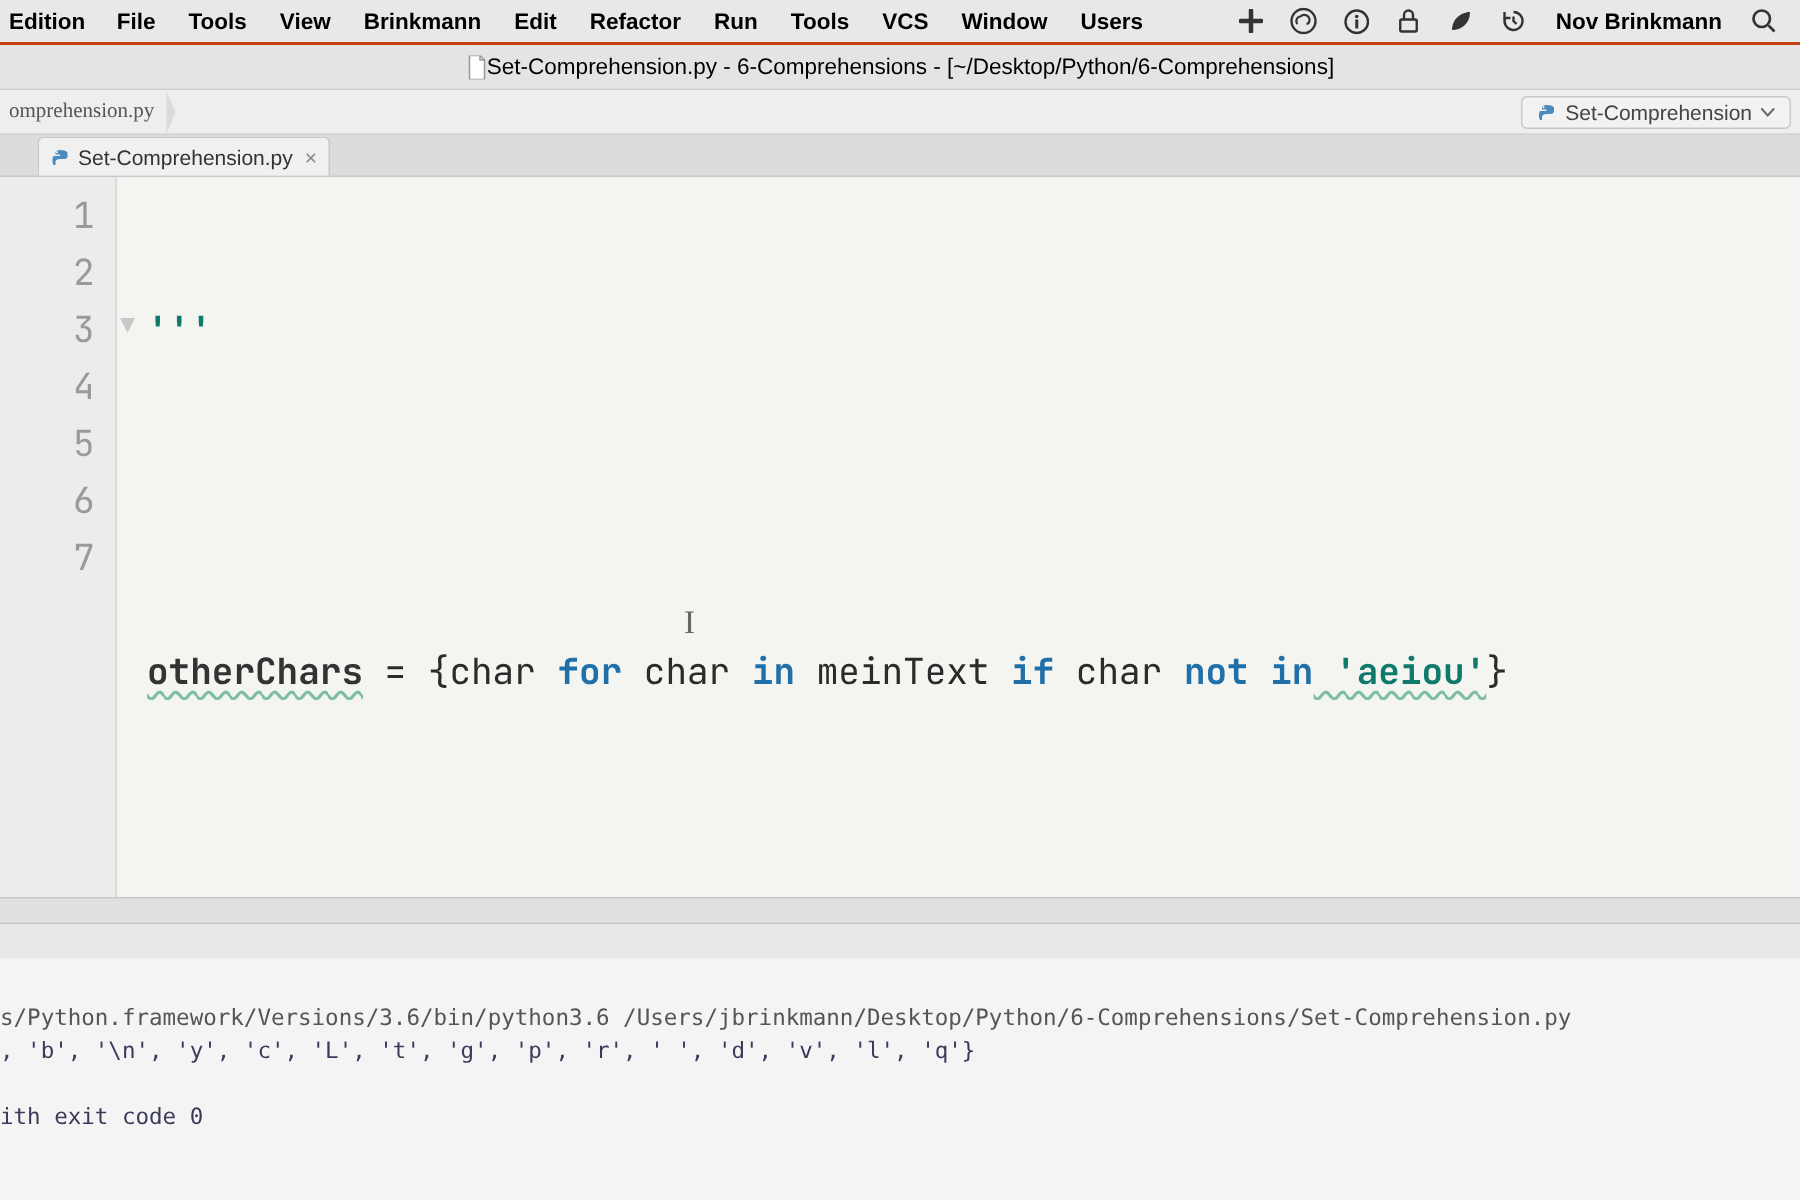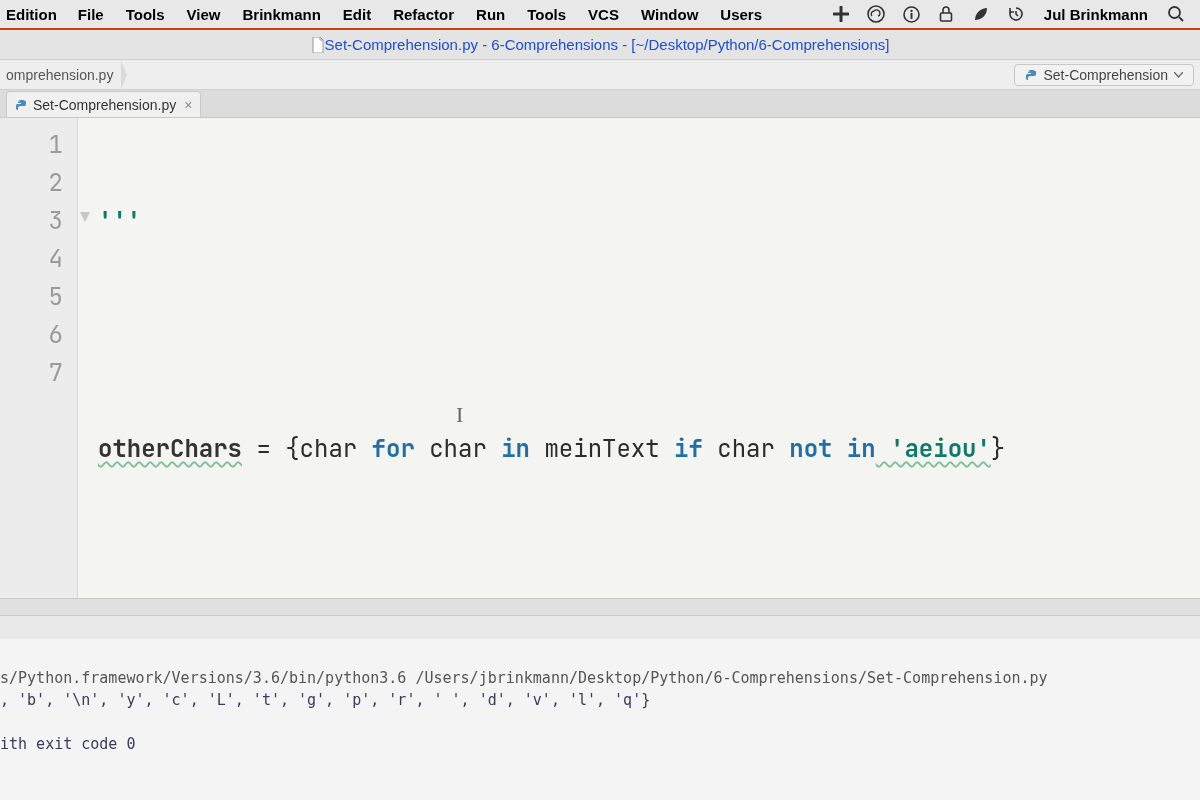--- a/index.html
+++ b/index.html
@@ -31,38 +31,38 @@
   .menubar svg { display:block; }
 
   
   .titlebar {
     height: 30px;
     background: #e4e4e4;
     display: flex;
     align-items: center;
     justify-content: center;
     font-size: 15px;
-    color: #1d4ed8;
+    color: #000000;
     border-bottom: 1px solid #cfcfcf;
     gap: 0;
   }
   .titlebar .file-icon { width:14px; height:16px; }
 
   
   .navrow {
     height: 30px;
     background: #eeeeee;
     border-bottom: 1px solid #d0d0d0;
     display: flex;
     align-items: center;
     font-size: 14px;
     color: #555;
     padding: 0 6px 0 0;
   }
-  .breadcrumb { display:flex; align-items:flex-end; }
+  .breadcrumb { display:flex; align-items:flex-end;font-family:Liberation Serif, serif; }
   .crumb { padding: 2px 8px 2px 6px; position: relative;}
   .crumb::after {
     content:"";
     position:absolute;
     right:-6px; top:50%;
     transform: translateY(-50%);
     border-left: 6px solid #bbb;
     border-top: 14px solid transparent;
     border-bottom: 14px solid transparent;
     opacity:.4;
@@ -96,20 +96,21 @@
     border-bottom:none;
     border-top-left-radius:4px;
     border-top-right-radius:4px;
     height:26px;
     display:flex;
     align-items:center;
     gap:6px;
     padding:0 8px;
     font-size:14px;
     color:#333;
+    margin-left:19px;
   }
   .file-tab .close { color:#888; font-size:14px; padding-left:2px;}
 
   
   .editor {
     display:flex;
     background:#f4f4f0;
     height: 480px;
     font-family: "JetBrains Mono","Menlo","Consolas",monospace;
   }
@@ -217,21 +218,21 @@
         <path d="M3 14C3 6 10 2 15 2c0 8-6 12-12 12z" fill="#333"></path>
       </svg>
     </span>
   <span class="mac-icon">
       <svg width="18" height="18" viewBox="0 0 18 18">
         <path d="M9 3a6 6 0 1 1-5.6 3.9" fill="none" stroke="#333" stroke-width="1.6"></path>
         <path d="M3 3v4h4" fill="none" stroke="#333" stroke-width="1.6"></path>
         <path d="M9 6v3l2 2" stroke="#333" stroke-width="1.6" fill="none"></path>
       </svg>
     </span>
-  <span class="user">Jul Brinkmann</span>
+  <span class="user">Nov Brinkmann</span>
   <span class="mac-icon">
       <svg width="18" height="18" viewBox="0 0 18 18">
         <circle cx="7.5" cy="7.5" r="5.5" fill="none" stroke="#333" stroke-width="1.8"></circle>
         <path d="M12 12l4 4" stroke="#333" stroke-width="1.8"></path>
       </svg>
     </span>
 </div>
 
 <div class="titlebar">
   <svg class="file-icon" viewBox="0 0 14 16">

